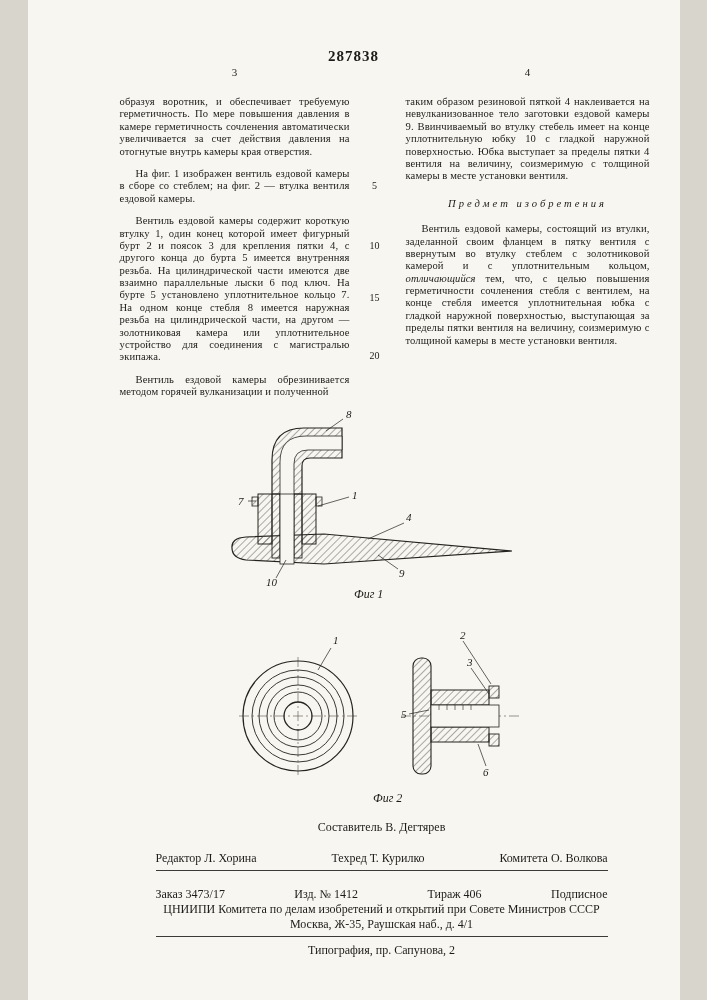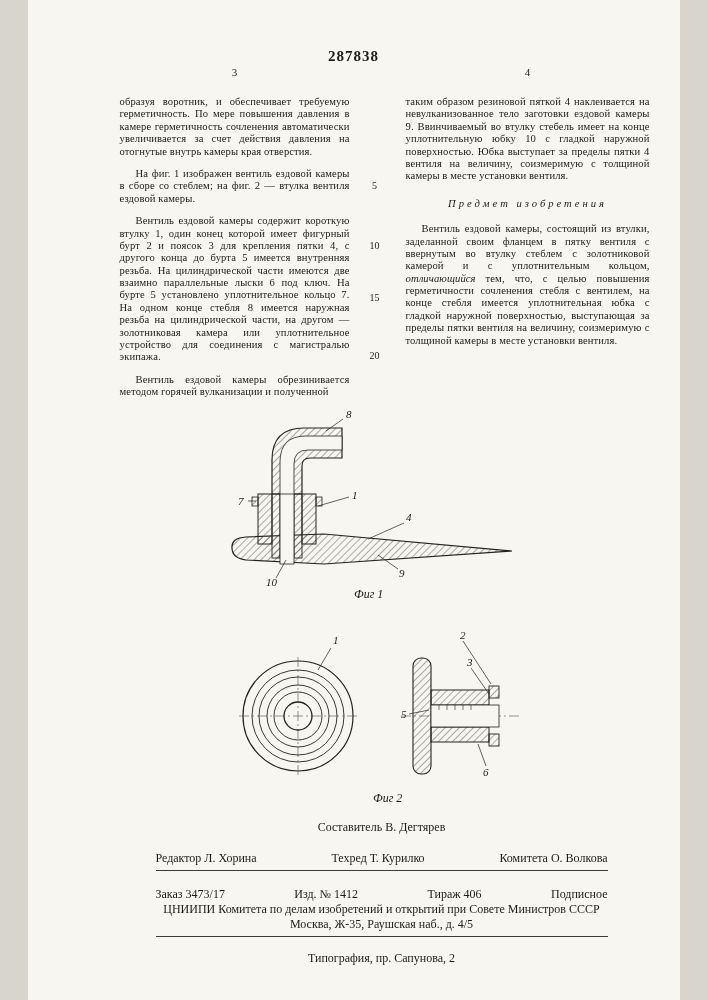--- a/index.html
+++ b/index.html
@@ -40,21 +40,21 @@
   .figure { position:absolute; }
   .fig1 { left:178px; top:402px; }
   .fig2 { left:205px; top:628px; }
   svg text.part-label { font-family:"Liberation Serif", serif; font-style:italic; font-size:11px; fill:#1d1c1a; }
   svg text.fig-caption { font-family:"Liberation Serif", serif; font-style:italic; font-size:12px; fill:#1d1c1a; }
 
   .footer { position:absolute; left:128px; top:820px; width:452px; font-size:12px; color:#1d1c1a; }
   .footer .center { text-align:center; }
   .footer .row { display:flex; justify-content:space-between; margin-top:16px; }
   .footer hr { border:none; border-top:1px solid #3a3a38; margin:4px 0 3px 0; }
-  .footer .printer-line { margin-top:14px; }
+  .footer .printer-line { margin-top:6px; }
 </style>
 </head>
 <body>
 
 <div class="page">
 
   <div class="patent-number">287838</div>
 
   <div class="col-num cn-left">3</div>
   <div class="col-num cn-right">4</div>
@@ -179,18 +179,18 @@
       <span>Комитета О. Волкова</span>
     </div>
     <hr>
     <div class="row">
       <span>Заказ 3473/17</span>
       <span>Изд. № 1412</span>
       <span>Тираж 406</span>
       <span>Подписное</span>
     </div>
     <div class="center">ЦНИИПИ Комитета по делам изобретений и открытий при Совете Министров СССР</div>
-    <div class="center">Москва, Ж-35, Раушская наб., д. 4/5</div>
+    <div class="center">Москва, Ж-35, Раушская наб., д. 4/1</div>
     <hr>
     <div class="center printer-line">Типография, пр. Сапунова, 2</div>
   </div>
 
 </div>
 
 </body></html>

